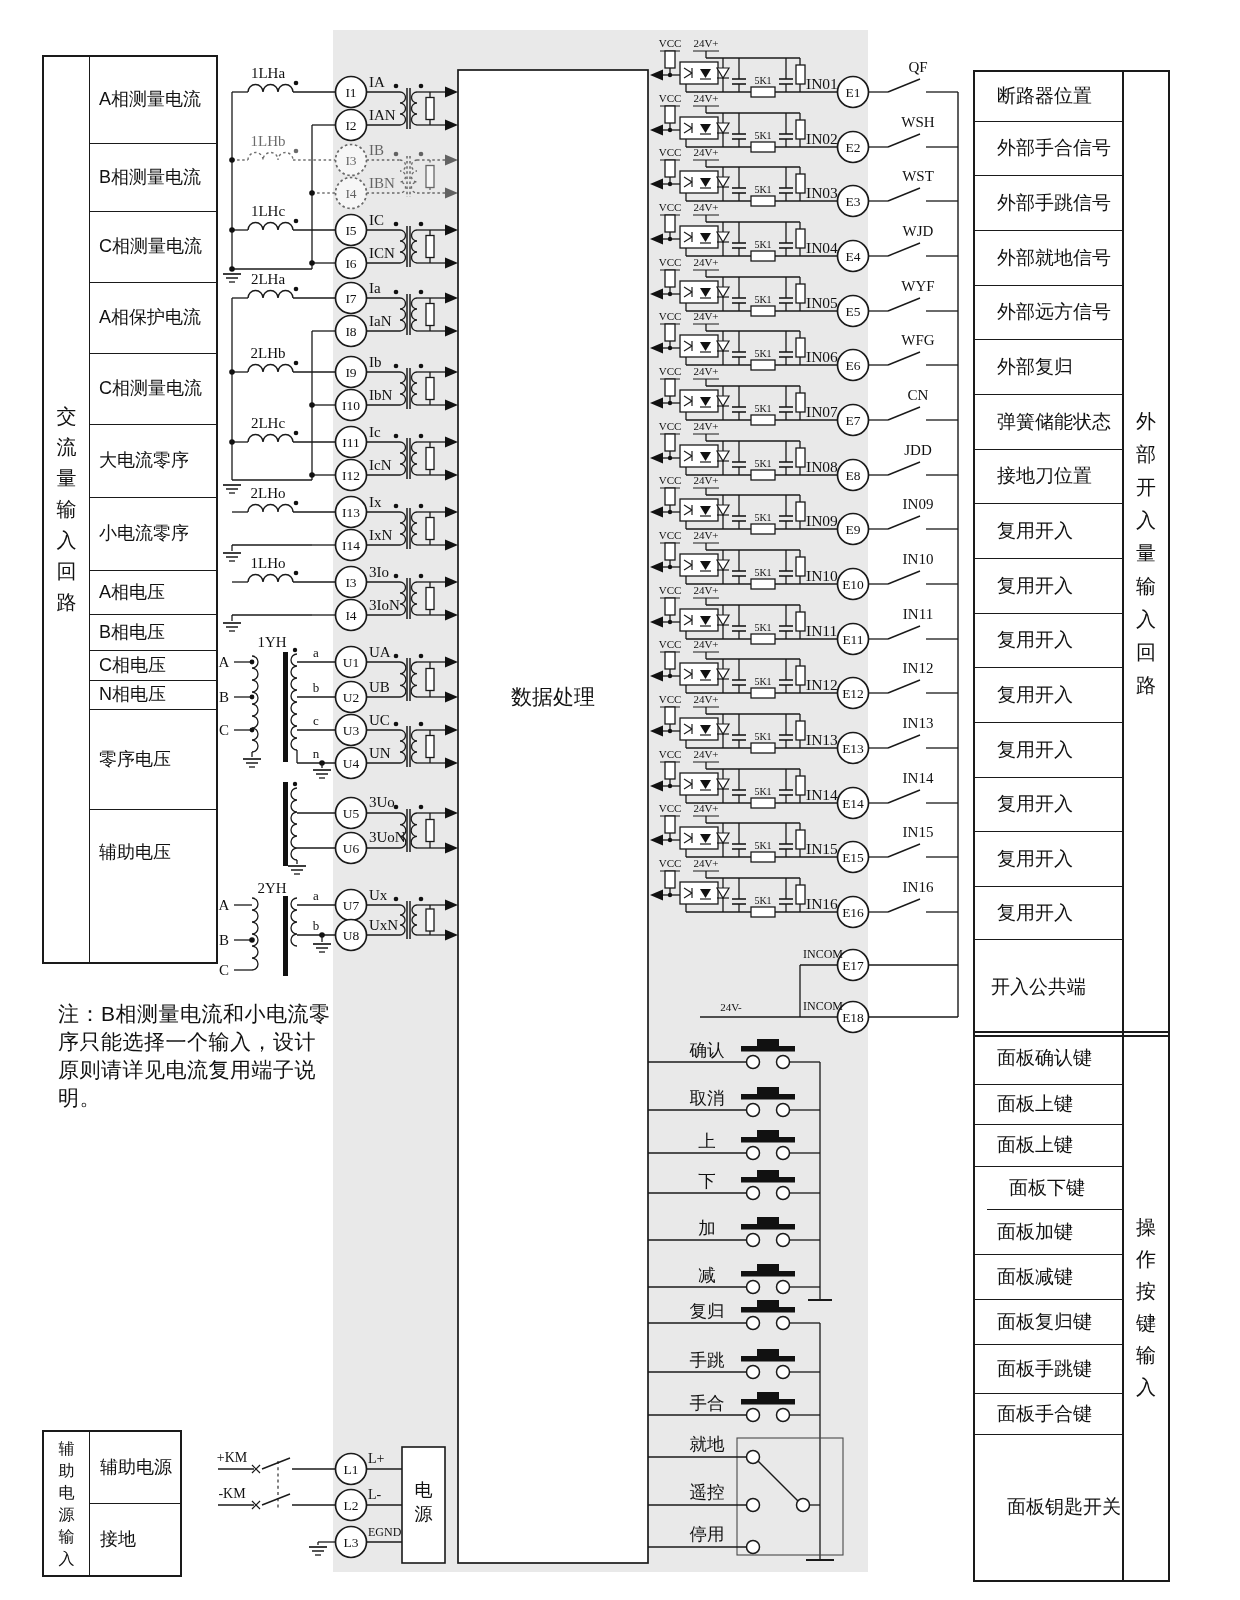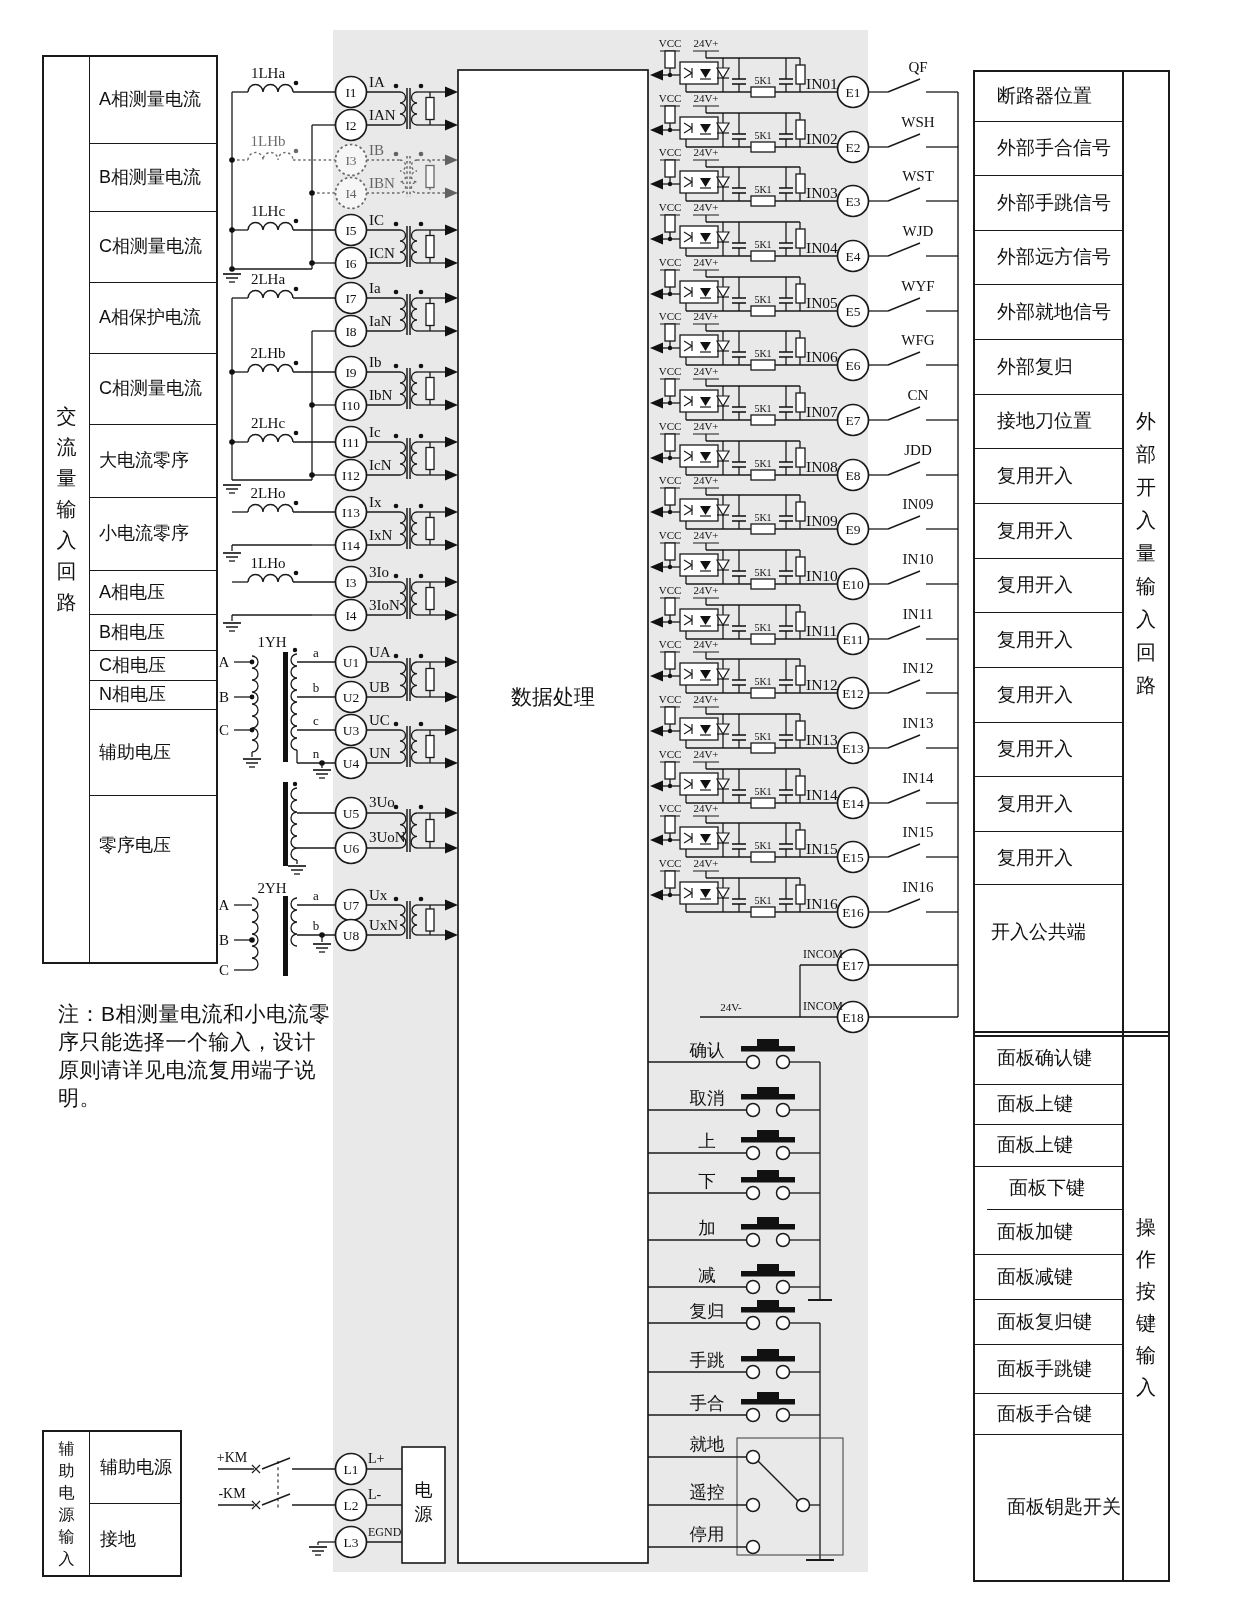--- a/index.html
+++ b/index.html
@@ -1329,32 +1329,33 @@
         <div class="row" style="height: 68px; padding-left: 9px; font-size: 18px;">B相测量电流</div>
         <div class="row" style="height: 71px; padding-left: 9px; font-size: 18px;">C相测量电流</div>
         <div class="row" style="height: 71px; padding-left: 9px; font-size: 18px;">A相保护电流</div>
         <div class="row" style="height: 71px; padding-left: 9px; font-size: 18px;">C相测量电流</div>
         <div class="row" style="height: 73px; padding-left: 9px; font-size: 18px;">大电流零序</div>
         <div class="row" style="height: 73px; padding-left: 9px; font-size: 18px;">小电流零序</div>
         <div class="row" style="height: 44px; padding-left: 9px; font-size: 18px;">A相电压</div>
         <div class="row" style="height: 36px; padding-left: 9px; font-size: 18px;">B相电压</div>
         <div class="row" style="height: 30px; padding-left: 9px; font-size: 18px;">C相电压</div>
         <div class="row" style="height: 29px; padding-left: 9px; font-size: 18px;">N相电压</div>
+        <div class="row" style="height: 100px; padding-left: 9px; font-size: 18px;">零序电压</div>
         <div class="row" style="height: 86px; padding-left: 9px; font-size: 18px;">辅助电压</div>
-        <div class="row" style="height: 100px; padding-left: 9px; font-size: 18px;">零序电压</div>
       </div>
     </div>
     <div class="tbl" style="left: 973px; top: 70px; width: 197px; height: 967px;">
       <div class="rows" style="border-right: 1.6px solid rgb(26, 26, 26);">
         <div class="row" style="height: 50px; padding-left: 22px; font-size: 19px;">断路器位置</div>
         <div class="row" style="height: 54px; padding-left: 22px; font-size: 19px;">外部手合信号</div>
         <div class="row" style="height: 55px; padding-left: 22px; font-size: 19px;">外部手跳信号</div>
+        <div class="row" style="height: 55px; padding-left: 22px; font-size: 19px;">外部就地信号</div>
         <div class="row" style="height: 54px; padding-left: 22px; font-size: 19px;">外部远方信号</div>
-        <div class="row" style="height: 55px; padding-left: 22px; font-size: 19px;">外部就地信号</div>
         <div class="row" style="height: 55px; padding-left: 22px; font-size: 19px;">外部复归</div>
+        <div class="row" style="height: 55px; padding-left: 22px; font-size: 19px;">弹簧储能状态</div>
         <div class="row" style="height: 54px; padding-left: 22px; font-size: 19px;">接地刀位置</div>
         <div class="row" style="height: 55px; padding-left: 22px; font-size: 19px;">复用开入</div>
         <div class="row" style="height: 55px; padding-left: 22px; font-size: 19px;">复用开入</div>
         <div class="row" style="height: 54px; padding-left: 22px; font-size: 19px;">复用开入</div>
         <div class="row" style="height: 55px; padding-left: 22px; font-size: 19px;">复用开入</div>
         <div class="row" style="height: 55px; padding-left: 22px; font-size: 19px;">复用开入</div>
         <div class="row" style="height: 54px; padding-left: 22px; font-size: 19px;">复用开入</div>
         <div class="row" style="height: 55px; padding-left: 22px; font-size: 19px;">复用开入</div>
         <div class="row" style="height: 53px; padding-left: 22px; font-size: 19px;">复用开入</div>
         <div class="row" style="height: 95px; padding-left: 16px; font-size: 19px;">开入公共端</div>

